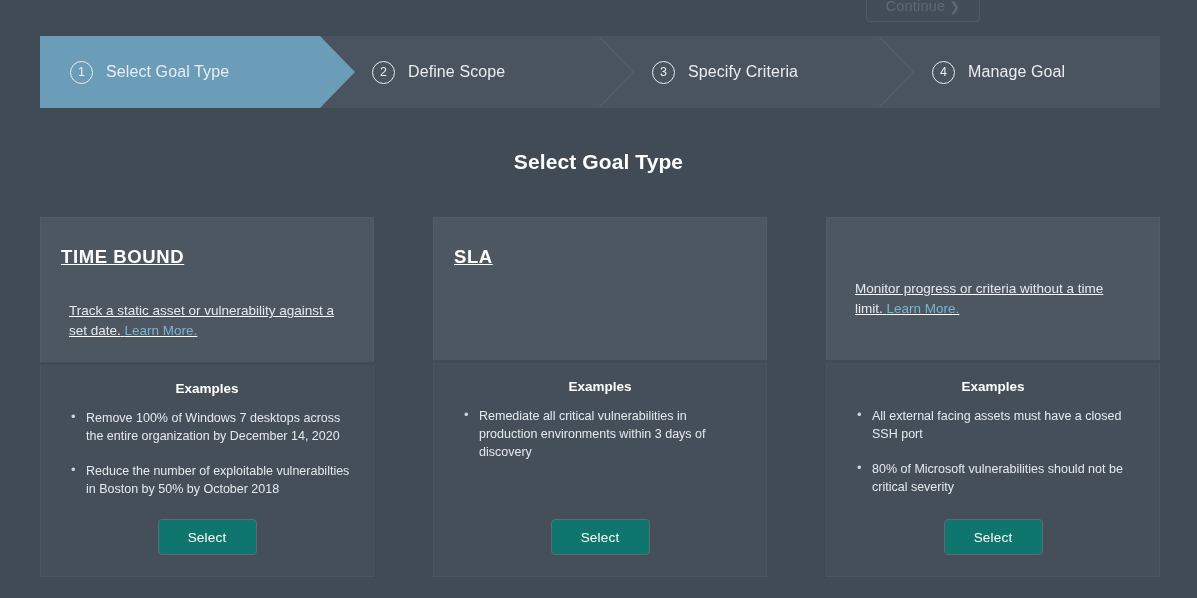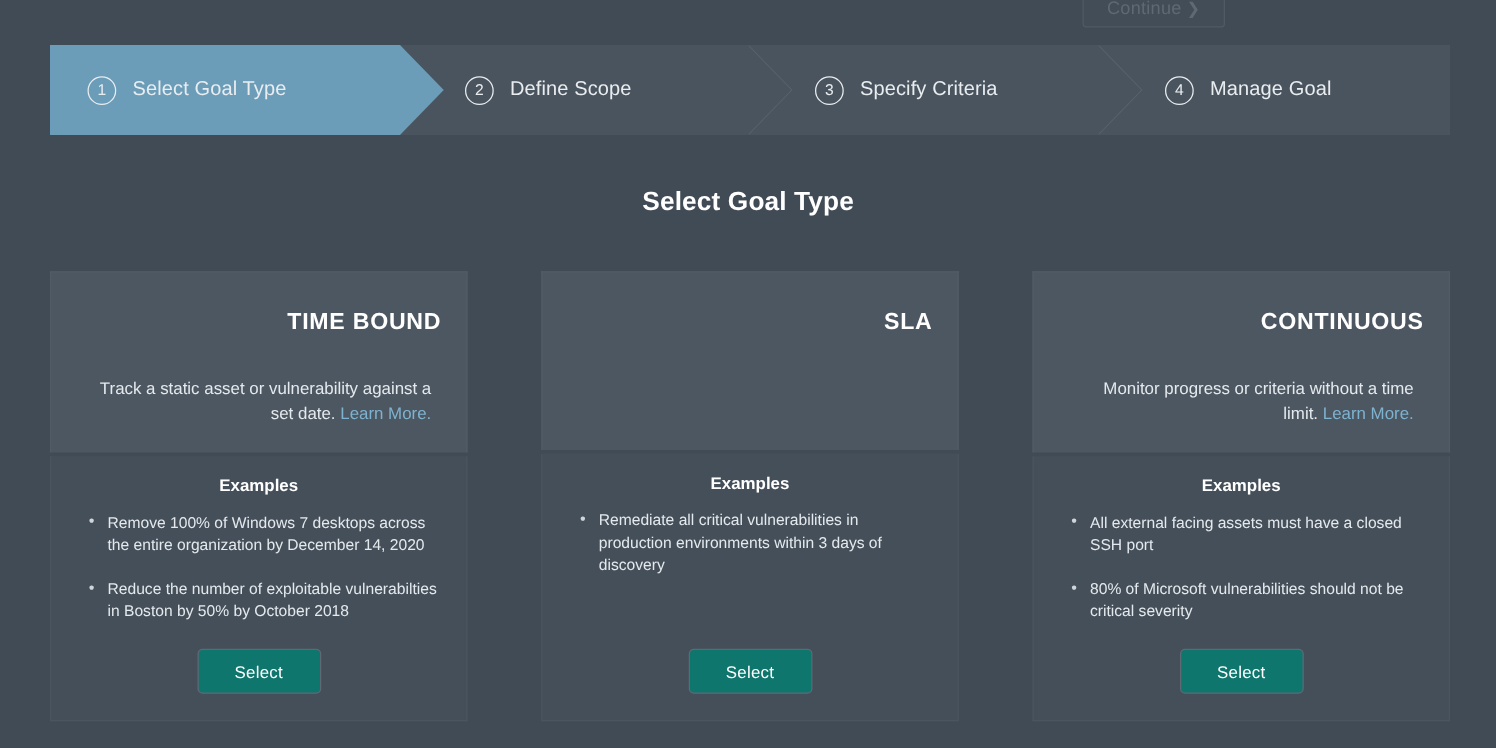--- a/index.html
+++ b/index.html
@@ -149,22 +149,23 @@
   .card {
     width: 334px;
     display: flex;
     flex-direction: column;
   }
   .card-head {
     background: #4d5761;
     border: 1px solid #525c66;
     border-bottom: none;
     padding: 28px 20px 22px;
-    text-align: right;
+    text-align: left;
     min-height: 143px;
+    text-decoration: underline;
   }
   .card-title {
     font-size: 18.5px;
     font-weight: bold;
     letter-spacing: .6px;
     color: #ffffff;
     margin-bottom: 21px;
   }
   .card-desc {
     font-size: 13.5px;
@@ -311,21 +312,20 @@
         <li>Remediate all critical vulnerabilities in production environments within 3 days of discovery</li>
       </ul>
       <div class="card-foot">
         <button class="select-btn">Select</button>
       </div>
     </div>
   </div>
 
   <div class="card">
     <div class="card-head">
-      <div class="card-title">CONTINUOUS</div>
       <div class="card-desc">
         <span>Monitor progress or criteria without a time limit.</span>
         <a class="learn-more">Learn More.</a>
       </div>
     </div>
     <div class="card-body">
       <div class="examples-label">Examples</div>
       <ul class="examples-list">
         <li>All external facing assets must have a closed SSH port</li>
         <li>80% of Microsoft vulnerabilities should not be critical severity</li>

